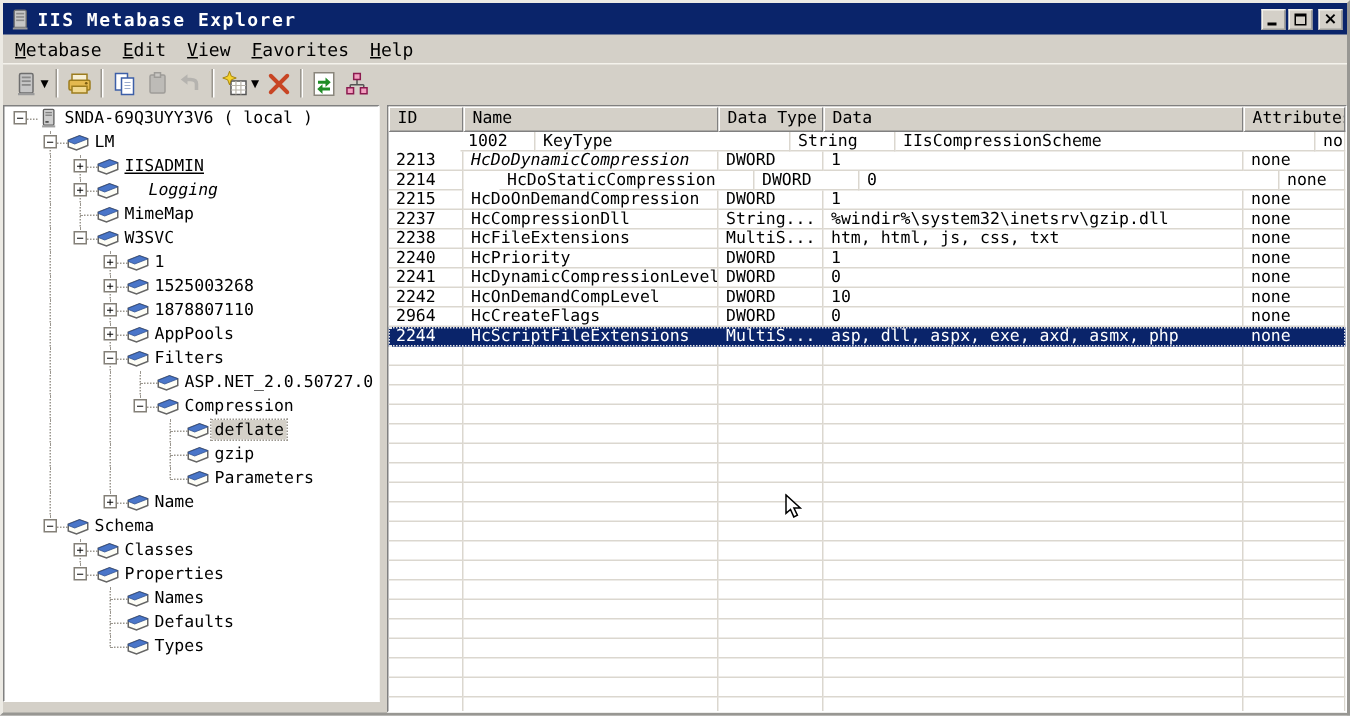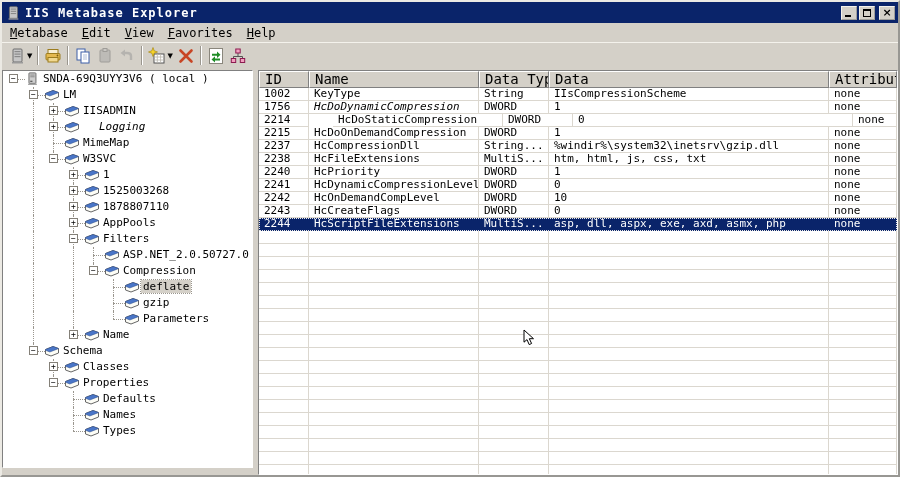--- a/index.html
+++ b/index.html
@@ -72,21 +72,21 @@
   .ticon { position:absolute; top:1px; width:16px; height:14px; }
   .ticon svg { width:16px; height:14px; }
   .tlabel { position:absolute; top:1px; padding:0 2px; white-space:nowrap; line-height:13px; color:#000; }
   .tlabel.sel-inactive { background:var(--treesel,#d4d0c8); outline:1px dotted #9a968e; outline-offset:0; }
   
   .thead { display:flex; height:17px; background:var(--chrome,#d4d0c8); }
   .hcell {
     flex:0 0 auto; background:var(--chrome,#d4d0c8);
     border-top:1px solid #fff; border-left:1px solid #fff;
     border-right:1px solid #808080; border-bottom:1px solid #808080;
-    font-size:14px; line-height:14px; padding-left:5px; white-space:nowrap; overflow:hidden; color:#000;
+    font-size:11px; line-height:14px; padding-left:5px; white-space:nowrap; overflow:hidden; color:#000;
   }
   .hcell.fill { flex:1 1 auto; }
   .drow { display:flex; height:13px; font-size:11px; line-height:12px; color:#000; }
   .dcell {
     flex:0 0 auto; padding-left:5px; white-space:nowrap; overflow:hidden;
     border-right:1px solid var(--grid,#dbd7cf); border-bottom:1px solid var(--grid,#dbd7cf);
   }
   .dcell.fill { flex:1 1 auto; }
   .drow.selected { background:var(--sel,#0a246a); color:var(--seltext,#fff); outline:1px dotted #e8e8e8; outline-offset:-1px; }
   .drow.selected .dcell { border-color:var(--sel,#0a246a); }
@@ -221,21 +221,21 @@
       </div>
       <div class="trow">
         <div class="tguide" style="left: 30px;"></div>
         <div class="tguide" style="left: 50px;"></div>
         <div class="tstub" style="left: 50px; width: 12px;"></div>
         <div class="expbox" style="left: 46px;">+</div>
         <span class="ticon" style="left: 61px;"><svg viewBox="0 0 16 14" xmlns="http://www.w3.org/2000/svg">
             <polygon points="1.5,5.5 9,2.5 14.5,4.5 14.5,9 7,12 1.5,10" fill="#fdfdf6" stroke="#666"></polygon>
             <polygon points="1.5,5.5 9,2.5 14.5,4.5 13,5.2 5.8,8 1.5,6.3" fill="#4a76c8" stroke="#2a4a88" stroke-width=".5"></polygon>
           </svg></span>
-        <span class="tlabel" style="left: 78px;">IISADMIN</span>
+        <span class="tlabel" style="left: 78px; text-decoration: underline;">IISADMIN</span>
       </div>
       <div class="trow">
         <div class="tguide" style="left: 30px;"></div>
         <div class="tguide" style="left: 50px;"></div>
         <div class="tstub" style="left: 50px; width: 12px;"></div>
         <div class="expbox" style="left: 46px;">+</div>
         <span class="ticon" style="left: 61px;"><svg viewBox="0 0 16 14" xmlns="http://www.w3.org/2000/svg">
             <polygon points="1.5,5.5 9,2.5 14.5,4.5 14.5,9 7,12 1.5,10" fill="#fdfdf6" stroke="#666"></polygon>
             <polygon points="1.5,5.5 9,2.5 14.5,4.5 13,5.2 5.8,8 1.5,6.3" fill="#4a76c8" stroke="#2a4a88" stroke-width=".5"></polygon>
           </svg></span>
@@ -414,30 +414,30 @@
           </svg></span>
         <span class="tlabel" style="left: 78px;">Properties</span>
       </div>
       <div class="trow">
         <div class="tguide" style="left: 70px;"></div>
         <div class="tstub" style="left: 70px; width: 12px;"></div>
         <span class="ticon" style="left: 81px;"><svg viewBox="0 0 16 14" xmlns="http://www.w3.org/2000/svg">
             <polygon points="1.5,5.5 9,2.5 14.5,4.5 14.5,9 7,12 1.5,10" fill="#fdfdf6" stroke="#666"></polygon>
             <polygon points="1.5,5.5 9,2.5 14.5,4.5 13,5.2 5.8,8 1.5,6.3" fill="#4a76c8" stroke="#2a4a88" stroke-width=".5"></polygon>
           </svg></span>
+        <span class="tlabel" style="left: 98px;">Names</span>
+      </div>
+      <div class="trow">
+        <div class="tguide" style="left: 70px;"></div>
+        <div class="tstub" style="left: 70px; width: 12px;"></div>
+        <span class="ticon" style="left: 81px;"><svg viewBox="0 0 16 14" xmlns="http://www.w3.org/2000/svg">
+            <polygon points="1.5,5.5 9,2.5 14.5,4.5 14.5,9 7,12 1.5,10" fill="#fdfdf6" stroke="#666"></polygon>
+            <polygon points="1.5,5.5 9,2.5 14.5,4.5 13,5.2 5.8,8 1.5,6.3" fill="#4a76c8" stroke="#2a4a88" stroke-width=".5"></polygon>
+          </svg></span>
         <span class="tlabel" style="left: 98px;">Defaults</span>
-      </div>
-      <div class="trow">
-        <div class="tguide" style="left: 70px;"></div>
-        <div class="tstub" style="left: 70px; width: 12px;"></div>
-        <span class="ticon" style="left: 81px;"><svg viewBox="0 0 16 14" xmlns="http://www.w3.org/2000/svg">
-            <polygon points="1.5,5.5 9,2.5 14.5,4.5 14.5,9 7,12 1.5,10" fill="#fdfdf6" stroke="#666"></polygon>
-            <polygon points="1.5,5.5 9,2.5 14.5,4.5 13,5.2 5.8,8 1.5,6.3" fill="#4a76c8" stroke="#2a4a88" stroke-width=".5"></polygon>
-          </svg></span>
-        <span class="tlabel" style="left: 98px;">Names</span>
       </div>
       <div class="trow">
         <div class="tguide half" style="left: 70px;"></div>
         <div class="tstub" style="left: 70px; width: 12px;"></div>
         <span class="ticon" style="left: 81px;"><svg viewBox="0 0 16 14" xmlns="http://www.w3.org/2000/svg">
             <polygon points="1.5,5.5 9,2.5 14.5,4.5 14.5,9 7,12 1.5,10" fill="#fdfdf6" stroke="#666"></polygon>
             <polygon points="1.5,5.5 9,2.5 14.5,4.5 13,5.2 5.8,8 1.5,6.3" fill="#4a76c8" stroke="#2a4a88" stroke-width=".5"></polygon>
           </svg></span>
         <span class="tlabel" style="left: 98px;">Types</span>
       </div>
@@ -446,28 +446,28 @@
   <div class="table-panel">
     <div class="thead">
         <div class="hcell" style="width: 50px;">ID</div>
         <div class="hcell" style="width: 170px;">Name</div>
         <div class="hcell" style="width: 70px;">Data Type</div>
         <div class="hcell" style="width: 280px;">Data</div>
         <div class="hcell fill" style="min-width: 66px;">Attributes</div>
       </div>
     <div class="tbody">
         <div class="drow">
-          <div class="dcell" style="width: 50px;">1002</div>
+          <div class="dcell" style="width: 50px; margin-left: 48px;">1002</div>
           <div class="dcell" style="width: 170px;">KeyType</div>
           <div class="dcell" style="width: 70px;">String</div>
           <div class="dcell" style="width: 280px;">IIsCompressionScheme</div>
           <div class="dcell fill">none</div>
         </div>
         <div class="drow">
-          <div class="dcell" style="width: 50px;">1756</div>
+          <div class="dcell" style="width: 50px;">2213</div>
           <div class="dcell" style="width: 170px; font-style: italic;">HcDoDynamicCompression</div>
           <div class="dcell" style="width: 70px;">DWORD</div>
           <div class="dcell" style="width: 280px;">1</div>
           <div class="dcell fill">none</div>
         </div>
         <div class="drow">
           <div class="dcell" style="width: 50px;">2214</div>
           <div class="dcell" style="width: 170px; margin-left: 24px;">HcDoStaticCompression</div>
           <div class="dcell" style="width: 70px;">DWORD</div>
           <div class="dcell" style="width: 280px;">0</div>
@@ -509,21 +509,21 @@
           <div class="dcell fill">none</div>
         </div>
         <div class="drow">
           <div class="dcell" style="width: 50px;">2242</div>
           <div class="dcell" style="width: 170px;">HcOnDemandCompLevel</div>
           <div class="dcell" style="width: 70px;">DWORD</div>
           <div class="dcell" style="width: 280px;">10</div>
           <div class="dcell fill">none</div>
         </div>
         <div class="drow">
-          <div class="dcell" style="width: 50px;">2243</div>
+          <div class="dcell" style="width: 50px;">2964</div>
           <div class="dcell" style="width: 170px;">HcCreateFlags</div>
           <div class="dcell" style="width: 70px;">DWORD</div>
           <div class="dcell" style="width: 280px;">0</div>
           <div class="dcell fill">none</div>
         </div>
         <div class="drow selected">
           <div class="dcell" style="width: 50px;">2244</div>
           <div class="dcell" style="width: 170px;">HcScriptFileExtensions</div>
           <div class="dcell" style="width: 70px;">MultiS...</div>
           <div class="dcell" style="width: 280px;">asp, dll, aspx, exe, axd, asmx, php</div>

